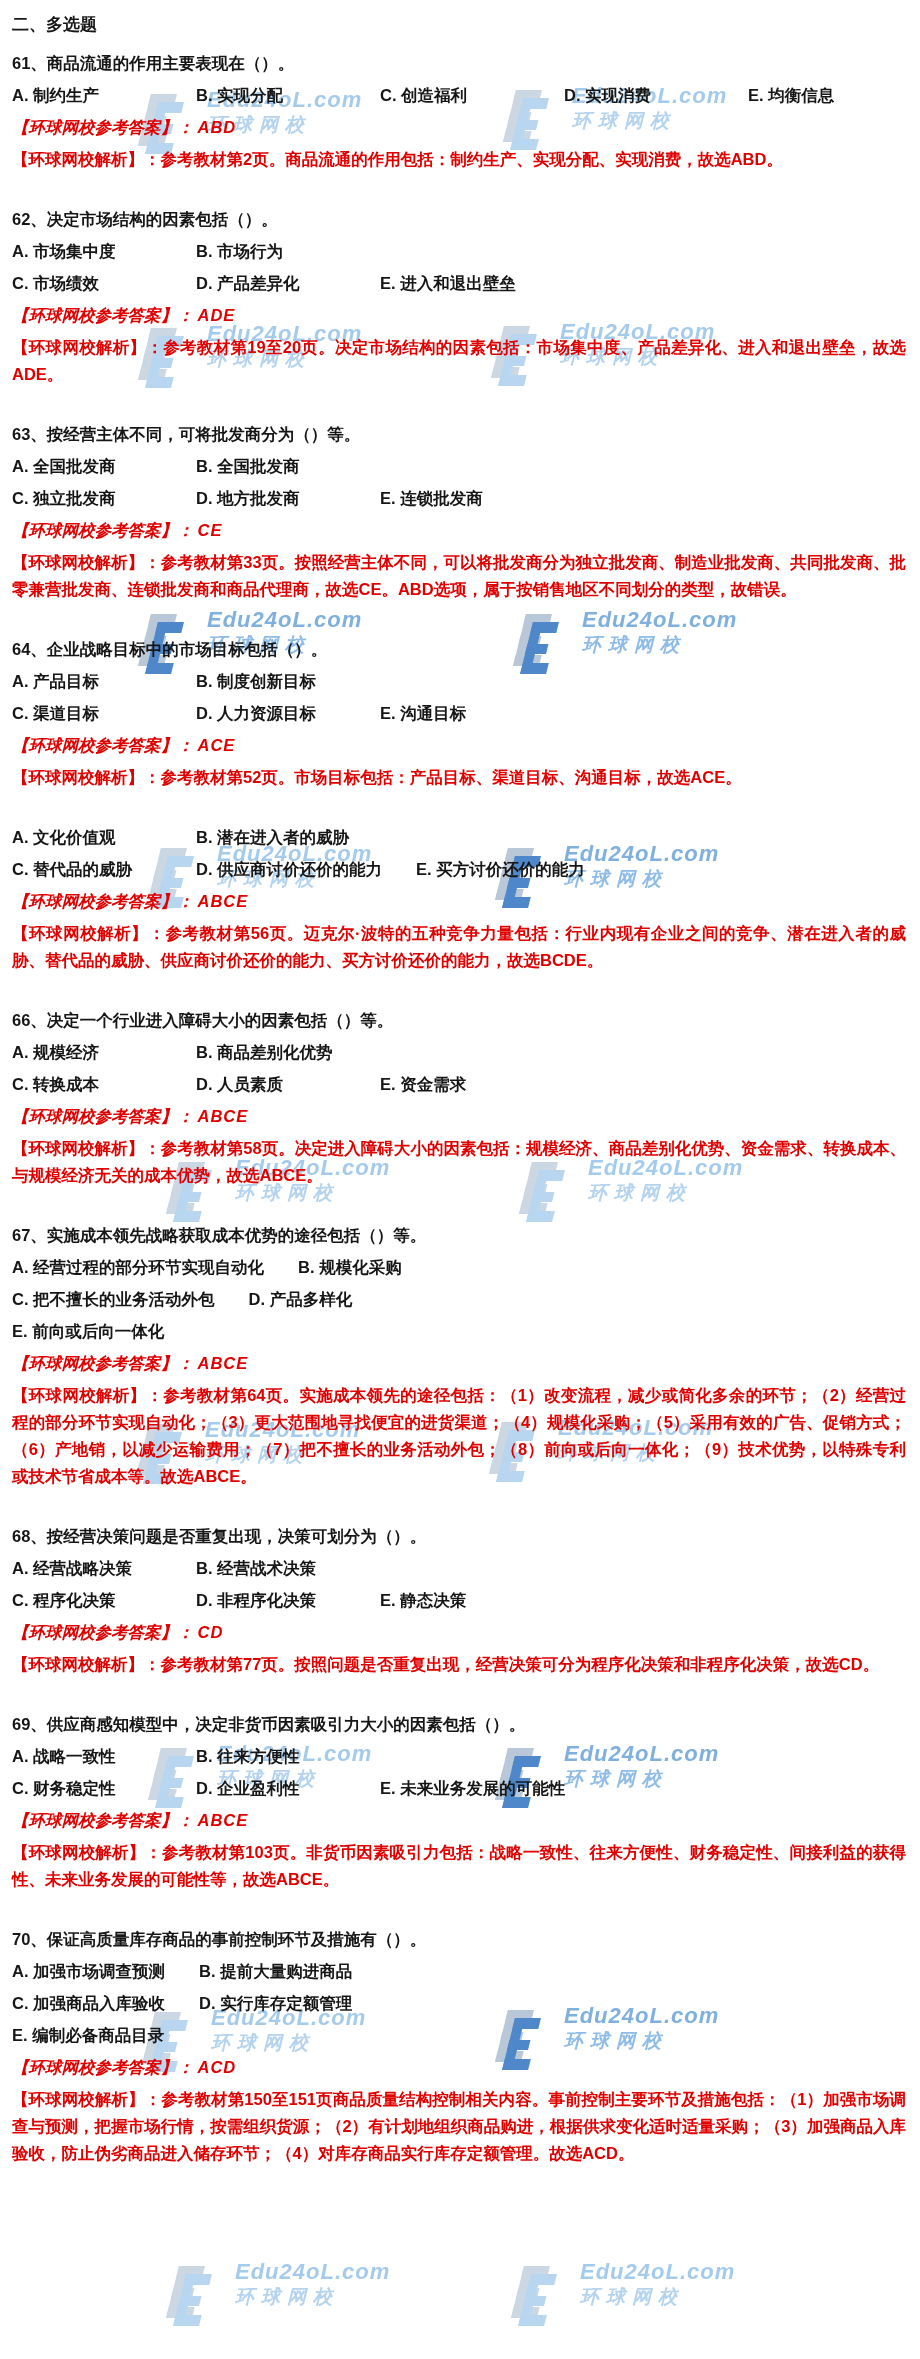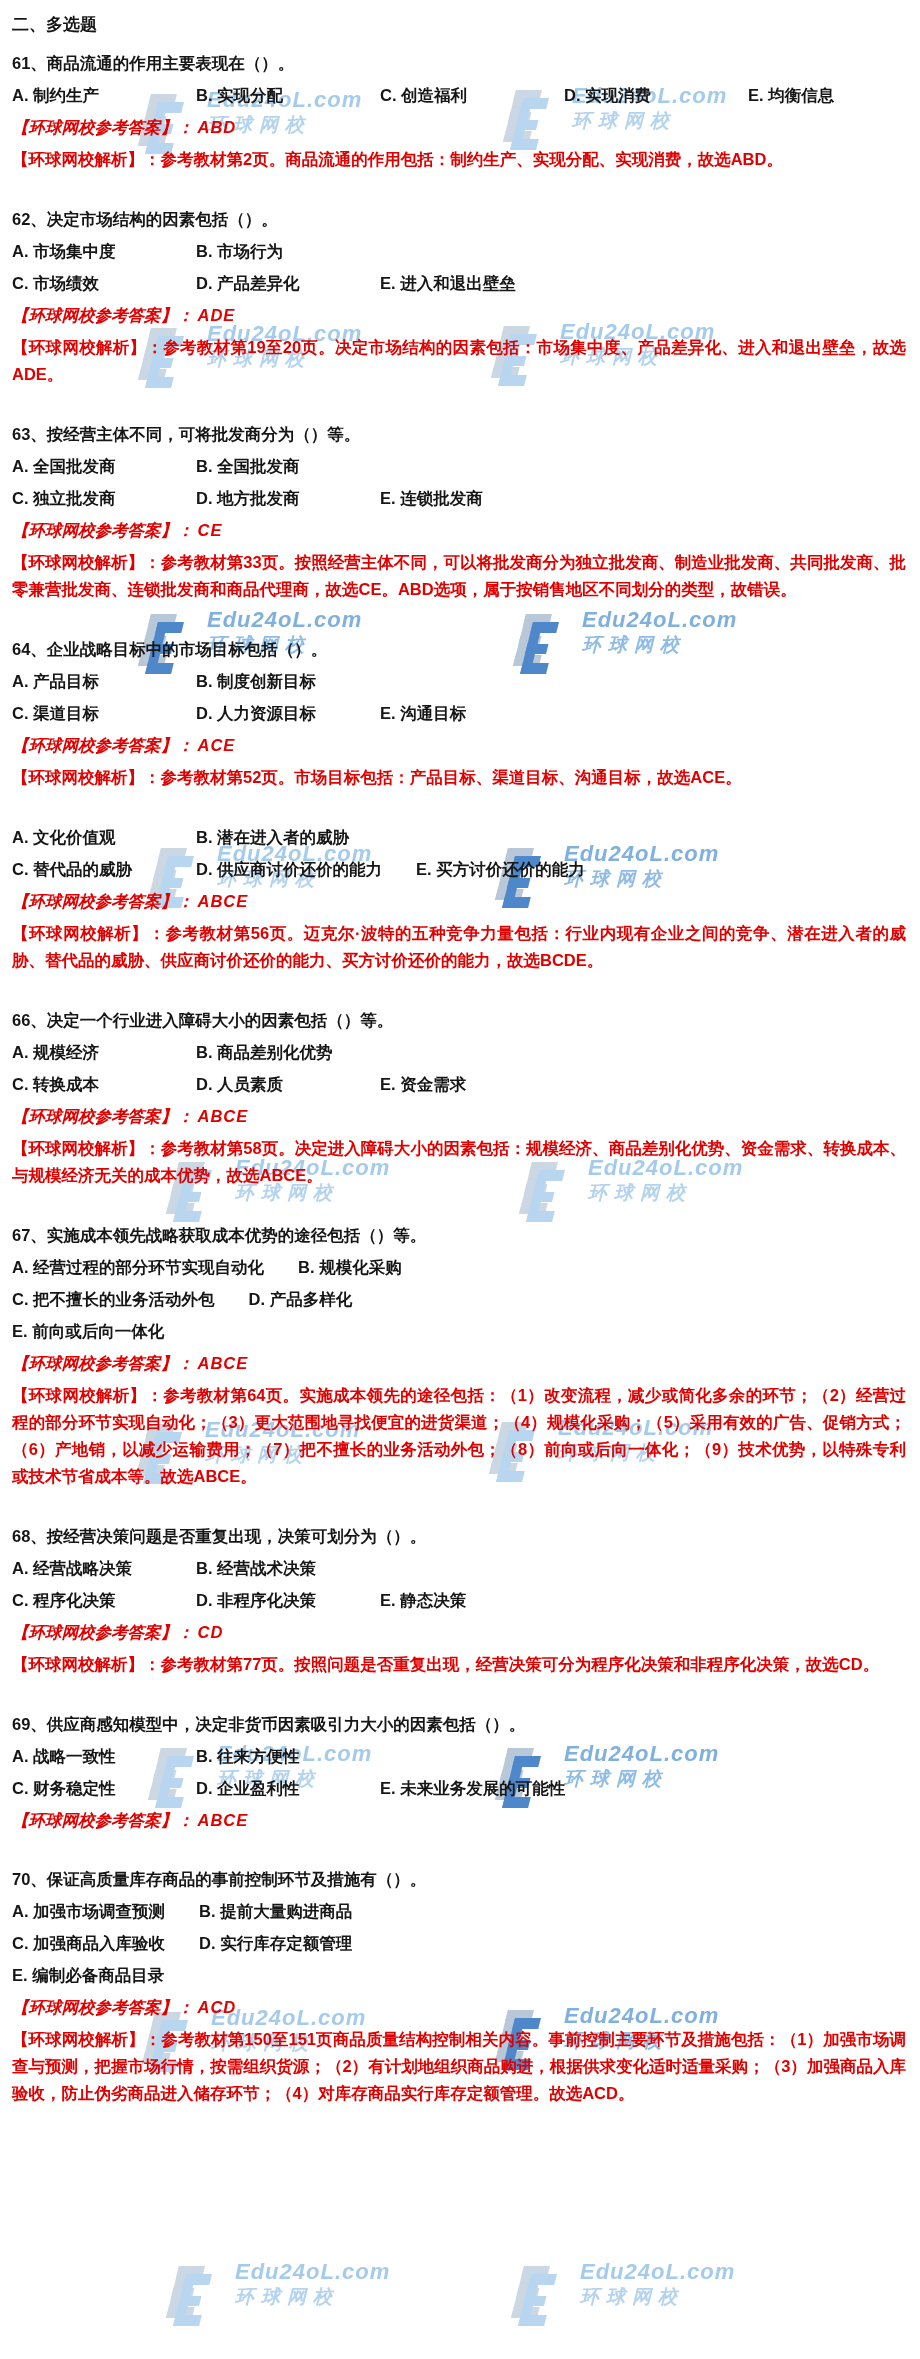--- a/index.html
+++ b/index.html
@@ -575,20 +575,21 @@
           <div class="opt-row">
             <span class="opt">A. 战略一致性</span>
             <span class="opt">B. 往来方便性</span>
           </div>
           <div class="opt-row">
             <span class="opt">C. 财务稳定性</span>
             <span class="opt">D. 企业盈利性</span>
             <span class="opt">E. 未来业务发展的可能性</span>
           </div>
           <p class="answer-line"><span class="answer-label">【环球网校参考答案】：</span><span class="answer-value">ABCE</span></p>
+          <p class="analysis-line"><span class="analysis-label">【环球网校解析】：</span><span class="analysis-text">参考教材第103页。非货币因素吸引力包括：战略一致性、往来方便性、财务稳定性、间接利益的获得性、未来业务发展的可能性等，故选ABCE。</span></p>
         </section>
         <section class="question">
           <p class="stem">70、保证高质量库存商品的事前控制环节及措施有（）。</p>
           <div class="opt-row">
             <span class="opt">A. 加强市场调查预测</span>
             <span class="opt">B. 提前大量购进商品</span>
           </div>
           <div class="opt-row">
             <span class="opt">C. 加强商品入库验收</span>
             <span class="opt">D. 实行库存定额管理</span>

